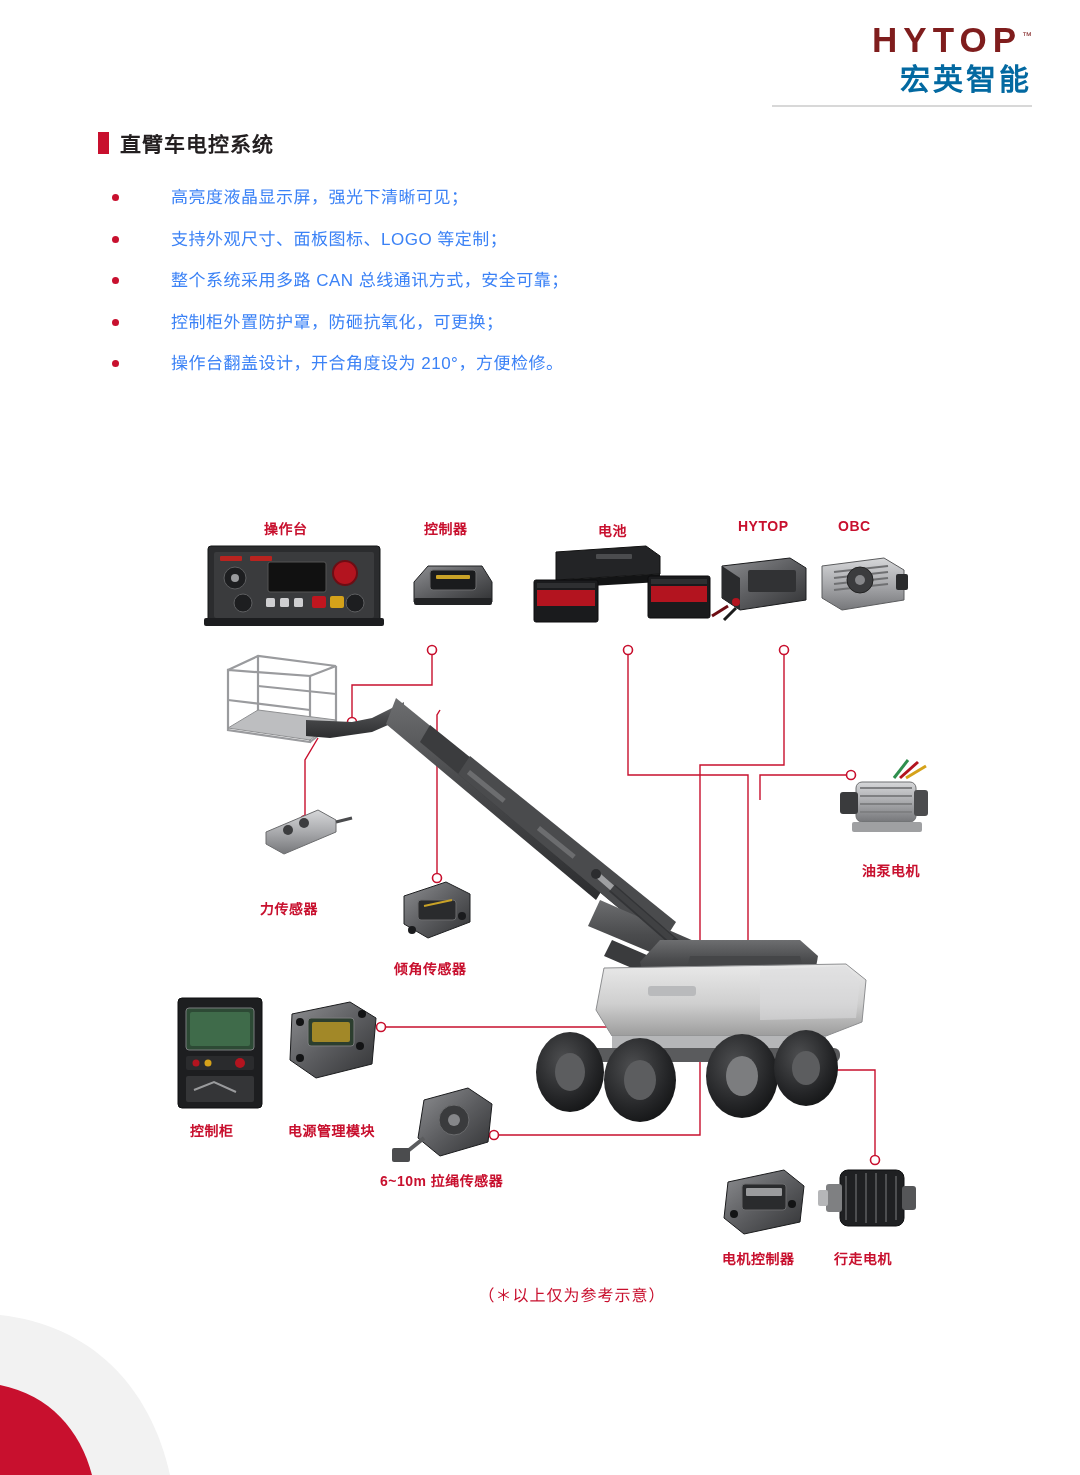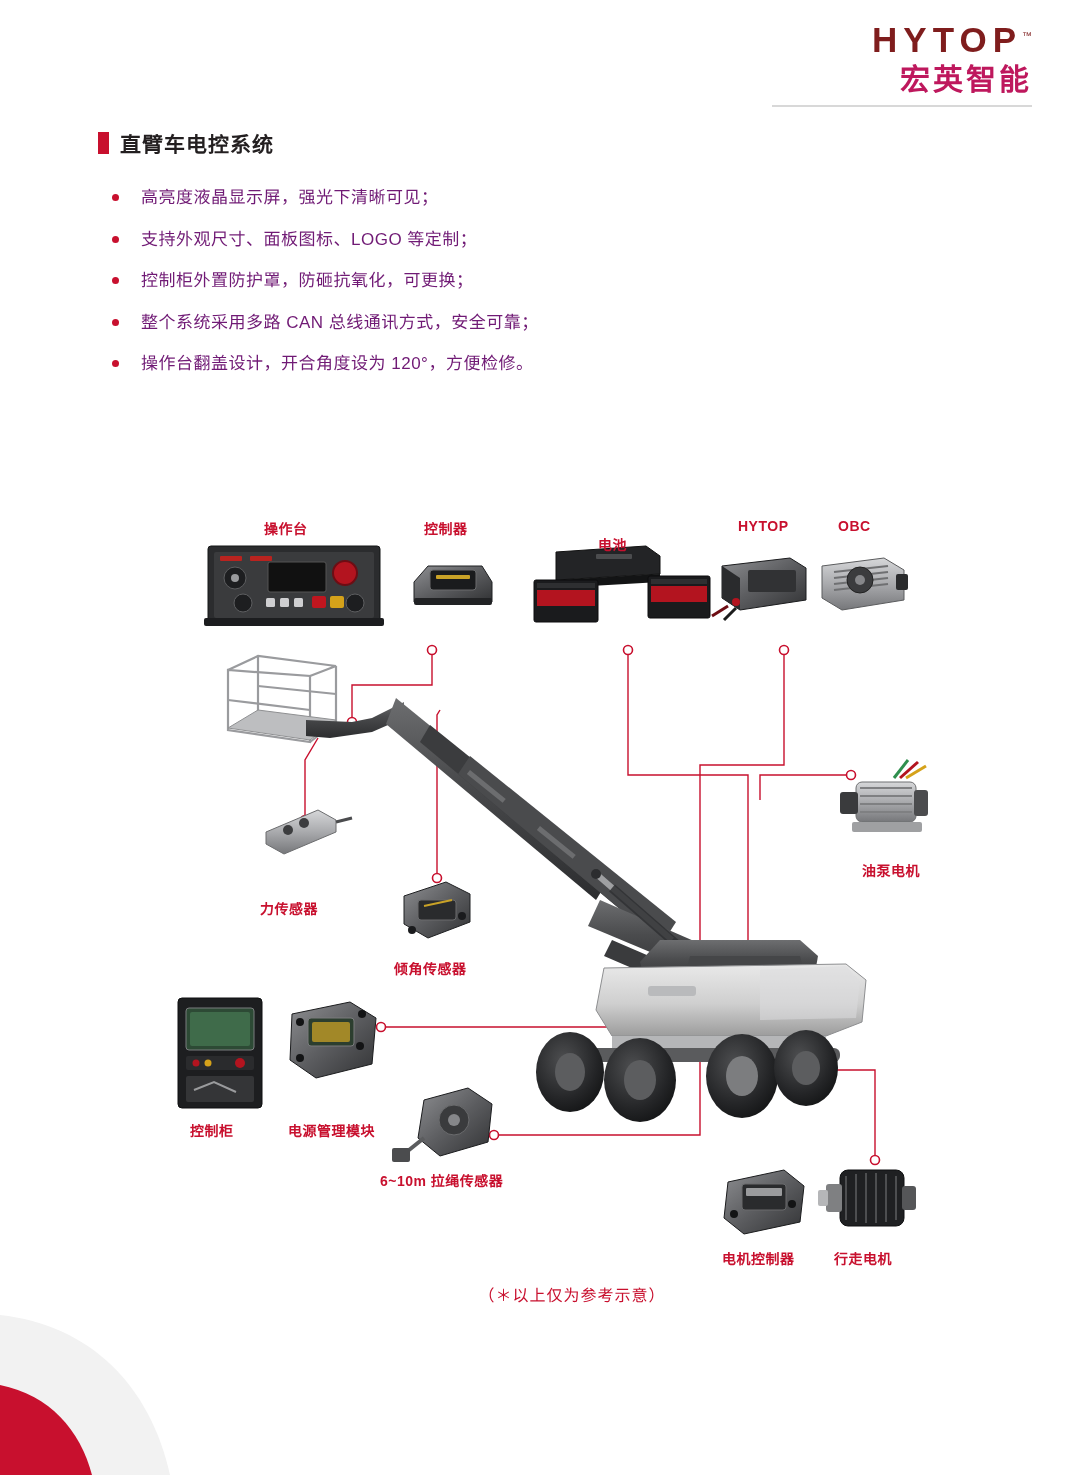--- a/index.html
+++ b/index.html
@@ -38,21 +38,21 @@
     font-size: 10px;
     vertical-align: super;
     letter-spacing: 0;
     font-weight: normal;
   }
   .logo-cn {
     margin-top: 8px;
     font-size: 30px;
     font-weight: bold;
     letter-spacing: 3px;
-    color: #be185d;
+    color: #0369a1;
     line-height: 1;
   }
   .logo-rule {
     margin-top: 10px;
     height: 2px;
     background: #d8d8d8;
     width: 100%;
   }
 
   
@@ -92,22 +92,23 @@
     width: 7px;
     height: 7px;
     border-radius: 50%;
     background: #c8102e;
     margin: 9px 22px 0 0;
     flex: 0 0 auto;
   }
   .bullet-text {
     font-size: 17px;
     line-height: 1.5;
-    color: #701a75;
+    color: #3b82f6;
     letter-spacing: 0.5px;
+    margin-left: 30px;
   }
 
   
   .diagram {
     position: absolute;
     left: 0;
     top: 470px;
     width: 1000px;
     height: 860px;
   }
@@ -169,29 +170,29 @@
   <div class="bullet-row">
     <span class="bullet-dot"></span>
     <span class="bullet-text">高亮度液晶显示屏，强光下清晰可见；</span>
   </div>
   <div class="bullet-row">
     <span class="bullet-dot"></span>
     <span class="bullet-text">支持外观尺寸、面板图标、LOGO 等定制；</span>
   </div>
   <div class="bullet-row">
     <span class="bullet-dot"></span>
-    <span class="bullet-text">控制柜外置防护罩，防砸抗氧化，可更换；</span>
+    <span class="bullet-text">整个系统采用多路 CAN 总线通讯方式，安全可靠；</span>
   </div>
   <div class="bullet-row">
     <span class="bullet-dot"></span>
-    <span class="bullet-text">整个系统采用多路 CAN 总线通讯方式，安全可靠；</span>
+    <span class="bullet-text">控制柜外置防护罩，防砸抗氧化，可更换；</span>
   </div>
   <div class="bullet-row">
     <span class="bullet-dot"></span>
-    <span class="bullet-text">操作台翻盖设计，开合角度设为 120°，方便检修。</span>
+    <span class="bullet-text">操作台翻盖设计，开合角度设为 210°，方便检修。</span>
   </div>
 </div>
 
 <div class="diagram">
 
   <svg width="1080" height="860" viewBox="0 0 1080 860">
     <defs>
       <linearGradient id="bodyGrad" x1="0" y1="0" x2="0" y2="1">
         <stop offset="0%" stop-color="#e9e9e9"></stop>
         <stop offset="55%" stop-color="#cfcfcf"></stop>
@@ -447,21 +448,21 @@
           <path d="M896,706 L896,750"></path>
       </g>
       <rect x="826" y="714" width="16" height="28" rx="3" fill="#7f8082"></rect>
       <rect x="902" y="716" width="14" height="24" rx="3" fill="#555658"></rect>
       <rect x="818" y="720" width="10" height="16" rx="2" fill="#b5b6b8"></rect>
     </g>
   </svg>
 
   <div class="part-label" style="left:264px; top:48px;">操作台</div>
   <div class="part-label" style="left:424px; top:48px;">控制器</div>
-  <div class="part-label" style="left:598px; top:64px;">电池</div>
+  <div class="part-label" style="left:598px; top:50px;">电池</div>
   <div class="part-label" style="left:738px; top:48px;">HYTOP</div>
   <div class="part-label" style="left:838px; top:48px;">OBC</div>
 
   <div class="part-label" style="left:862px; top:390px;">油泵电机</div>
   <div class="part-label" style="left:260px; top:428px;">力传感器</div>
   <div class="part-label" style="left:394px; top:488px;">倾角传感器</div>
   <div class="part-label" style="left:190px; top:650px;">控制柜</div>
   <div class="part-label" style="left:288px; top:650px;">电源管理模块</div>
   <div class="part-label" style="left:380px; top:700px;">6~10m 拉绳传感器</div>
   <div class="part-label" style="left:722px; top:778px;">电机控制器</div>

